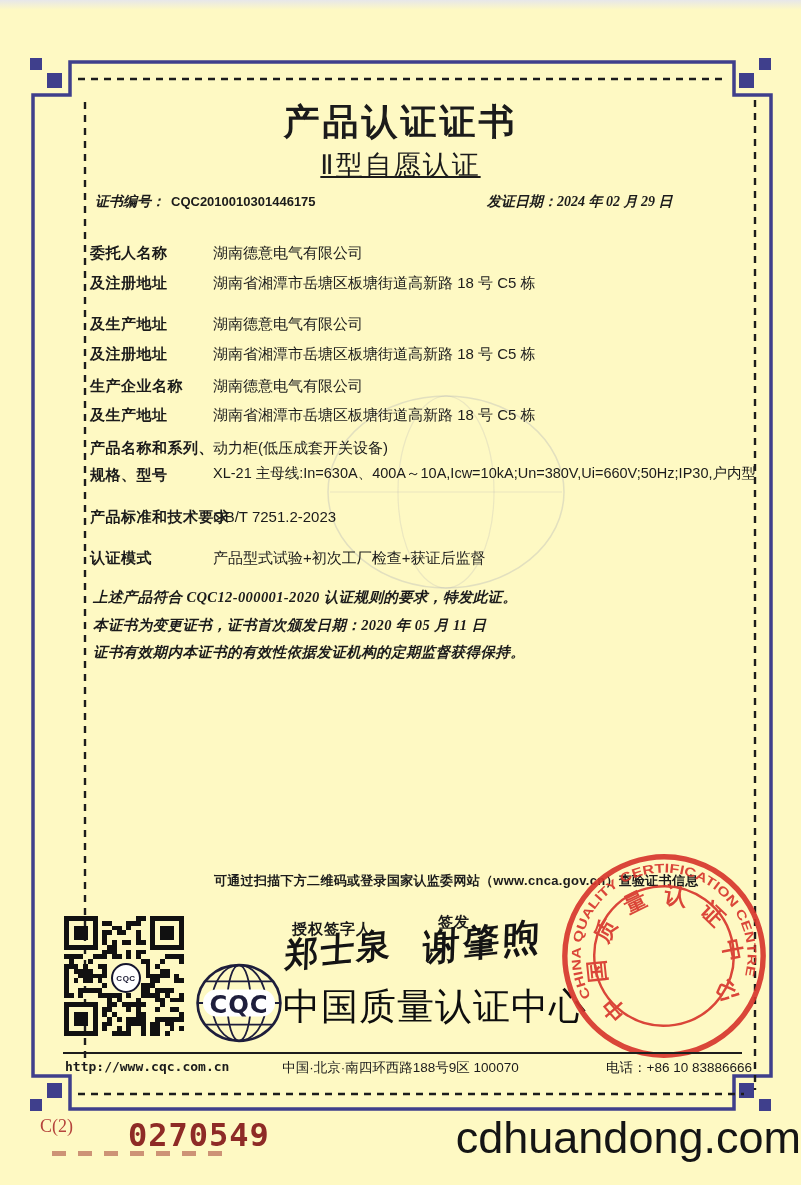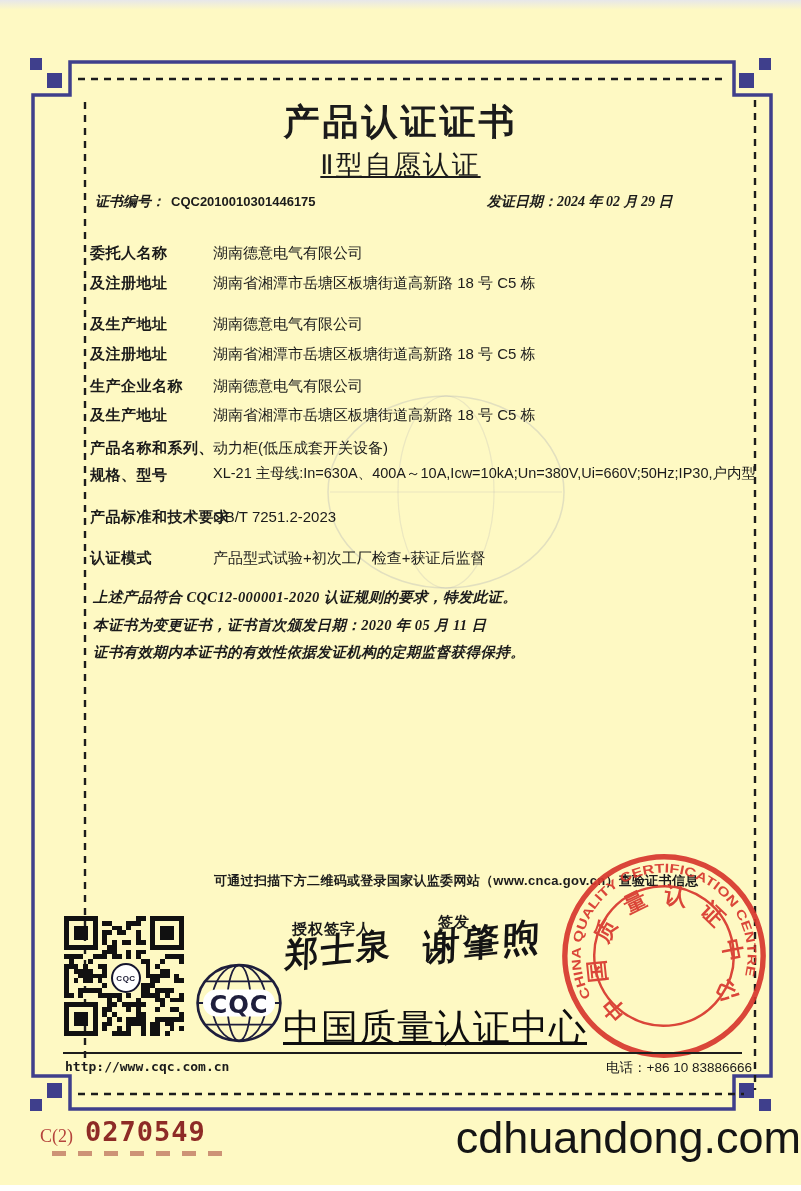--- a/index.html
+++ b/index.html
@@ -34,32 +34,32 @@
            background:#fff;display:flex;align-items:center;justify-content:center;
            font-size:8px;font-weight:700;color:#15152e;letter-spacing:.5px;}
 
   .signer-label{top:920px;left:292px;font-size:15px;font-weight:600;letter-spacing:1px;}
   .issuer-label{top:913px;left:438px;font-size:15px;font-weight:600;letter-spacing:1px;}
   .sig{font-weight:700;color:#141414;transform:rotate(-6deg) skewX(-8deg);transform-origin:left bottom;}
   .sig1{top:933px;left:284px;font-size:34px;letter-spacing:2px;}
   .sig2{top:924px;left:422px;font-size:37px;letter-spacing:3px;}
 
   .cqc-logo{top:960px;left:194px;width:90px;height:86px;}
-  .org-name{top:1003px;left:283px;font-size:37px;font-weight:400;letter-spacing:1px;color:#0e0e0e;text-decoration:underline;}
+  .org-name{top:982px;left:283px;font-size:37px;font-weight:400;letter-spacing:1px;color:#0e0e0e;}
 
   .seal{top:848px;left:556px;width:216px;height:216px;transform:rotate(-9deg);opacity:.92;}
 
   .footer-line{top:1052px;left:63px;width:679px;height:2px;background:#1d1d1d;}
   .footer-website{top:1059px;left:65px;font-size:13px;font-weight:700;font-family:"DejaVu Sans Mono",monospace;}
   .footer-address{top:1059px;left:0;width:100%;text-align:center;font-size:13.5px;font-weight:400;}
   .footer-phone{top:1059px;left:606px;font-size:13.5px;font-weight:400;}
 
-  .serial{top:1116px;left:40px;display:flex;align-items:flex-end;}
+  .serial{top:1116px;left:40px;display:flex;align-items:flex-start;gap:43px;}
   .serial-prefix{font-family:"Liberation Serif",serif;font-size:18px;color:#b5443c;}
-  .serial-number{font-family:"DejaVu Sans Mono",monospace;font-size:27px;font-weight:700;color:#8e2b26;
+  .serial-number{font-family:"DejaVu Sans Mono",monospace;font-size:32px;font-weight:700;color:#8e2b26;
                  letter-spacing:1px;margin-left:12px;}
   .serial-remnant{top:1151px;left:52px;width:170px;height:5px;opacity:.5;
       background:repeating-linear-gradient(90deg,#9c2d28 0 14px,transparent 14px 26px);}
 
   .watermark-text{top:1112px;right:0px;font-size:45px;font-weight:400;color:#151515;letter-spacing:0;}
 </style>
 </head>
 <body>
 
 <div id="page">
@@ -456,20 +456,21 @@
         <text x="91.9" y="58.7" text-anchor="middle" transform="rotate(-17 91.9 58.7)">量</text>
         <text x="129.2" y="59.0" text-anchor="middle" transform="rotate(18 129.2 59.0)">认</text>
         <text x="159.5" y="80.7" text-anchor="middle" transform="rotate(53 159.5 80.7)">证</text>
         <text x="172.0" y="115.8" text-anchor="middle" transform="rotate(88 172.0 115.8)">中</text>
         <text x="162.0" y="151.8" text-anchor="middle" transform="rotate(123 162.0 151.8)">心</text>
       </g>
   </svg>
 
   <div class="abs footer-line"></div>
   <div class="abs footer-website">http://www.cqc.com.cn</div>
+  <div class="abs footer-address">中国·北京·南四环西路188号9区    100070</div>
   <div class="abs footer-phone">电话：+86 10 83886666</div>
 
   <div class="abs serial">
     <span class="serial-prefix">C(2)</span>
     <span class="serial-number">0270549</span>
   </div>
   <div class="abs serial-remnant"></div>
   <div class="abs watermark-text">cdhuandong.com</div>
 
 </div>

